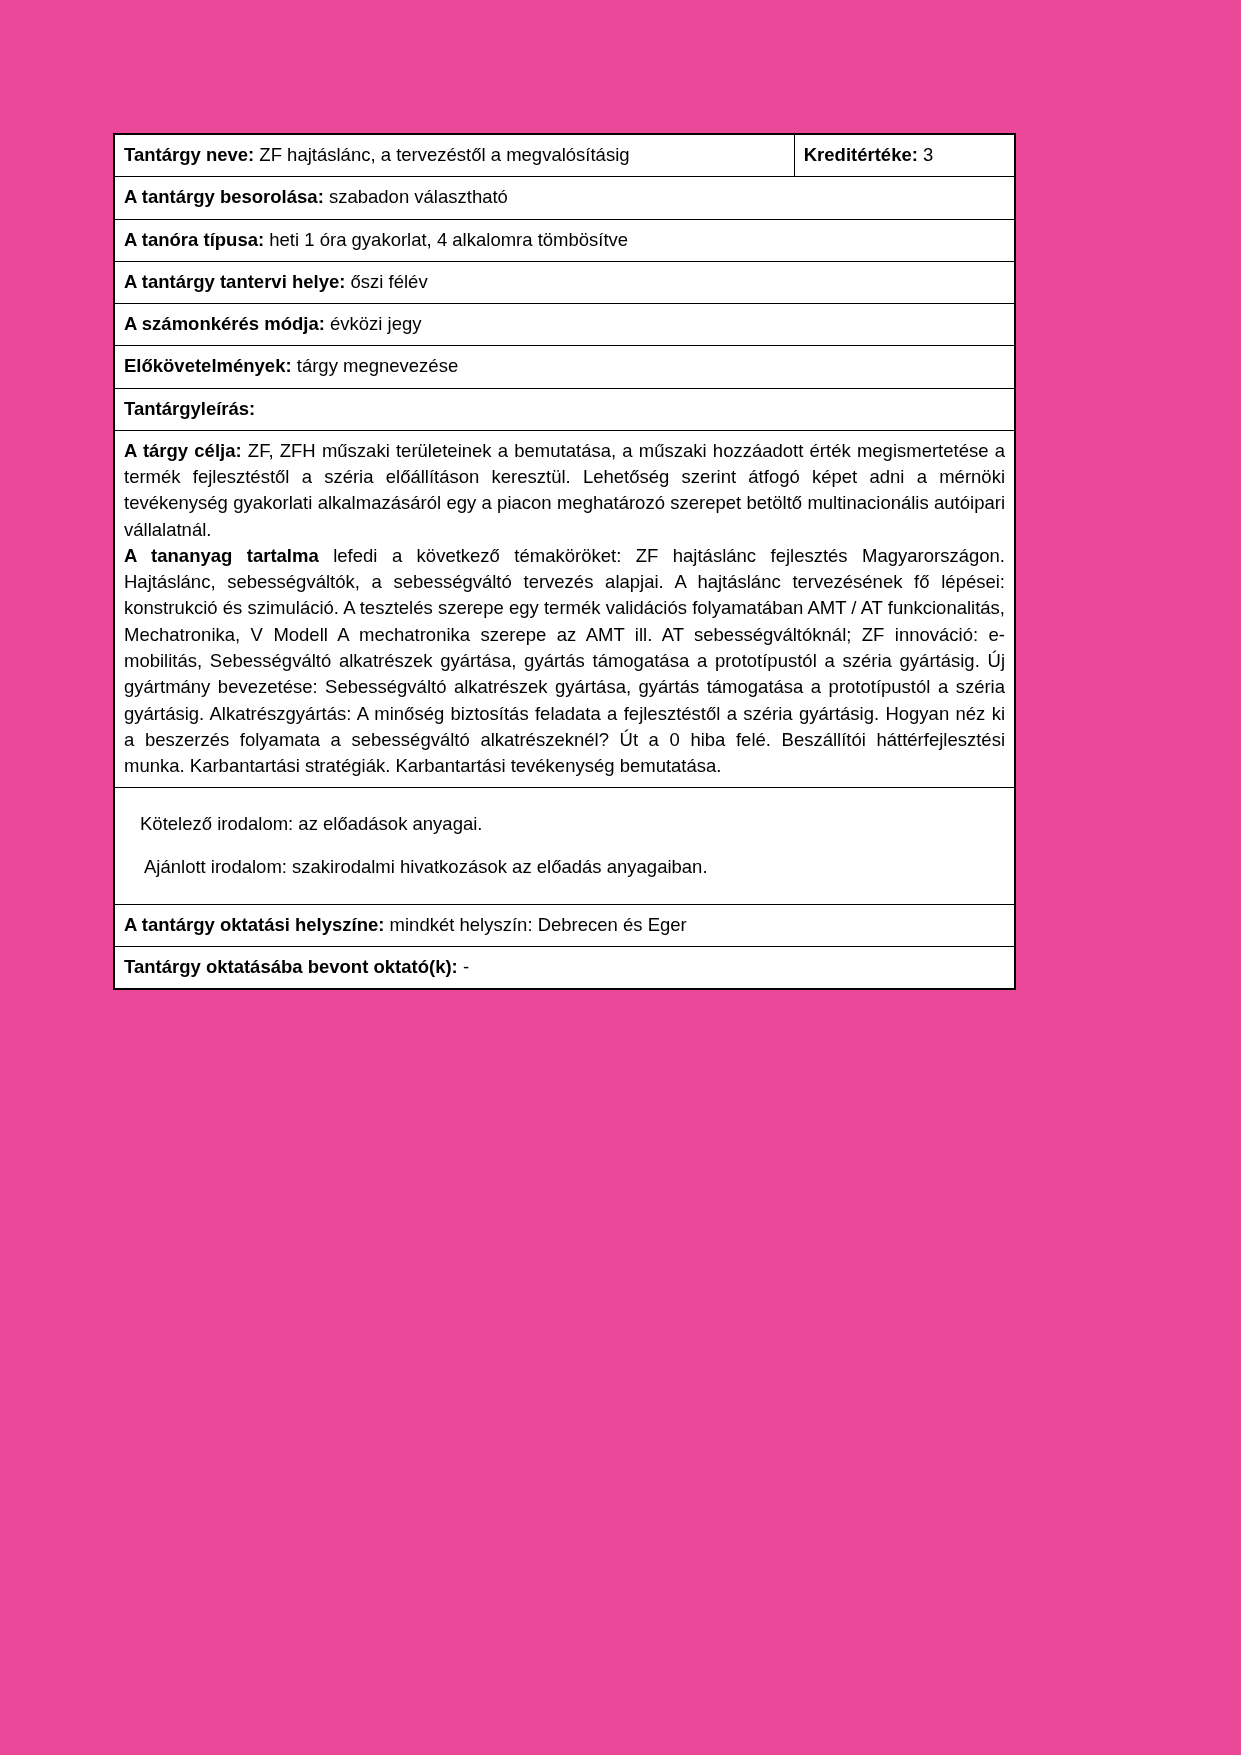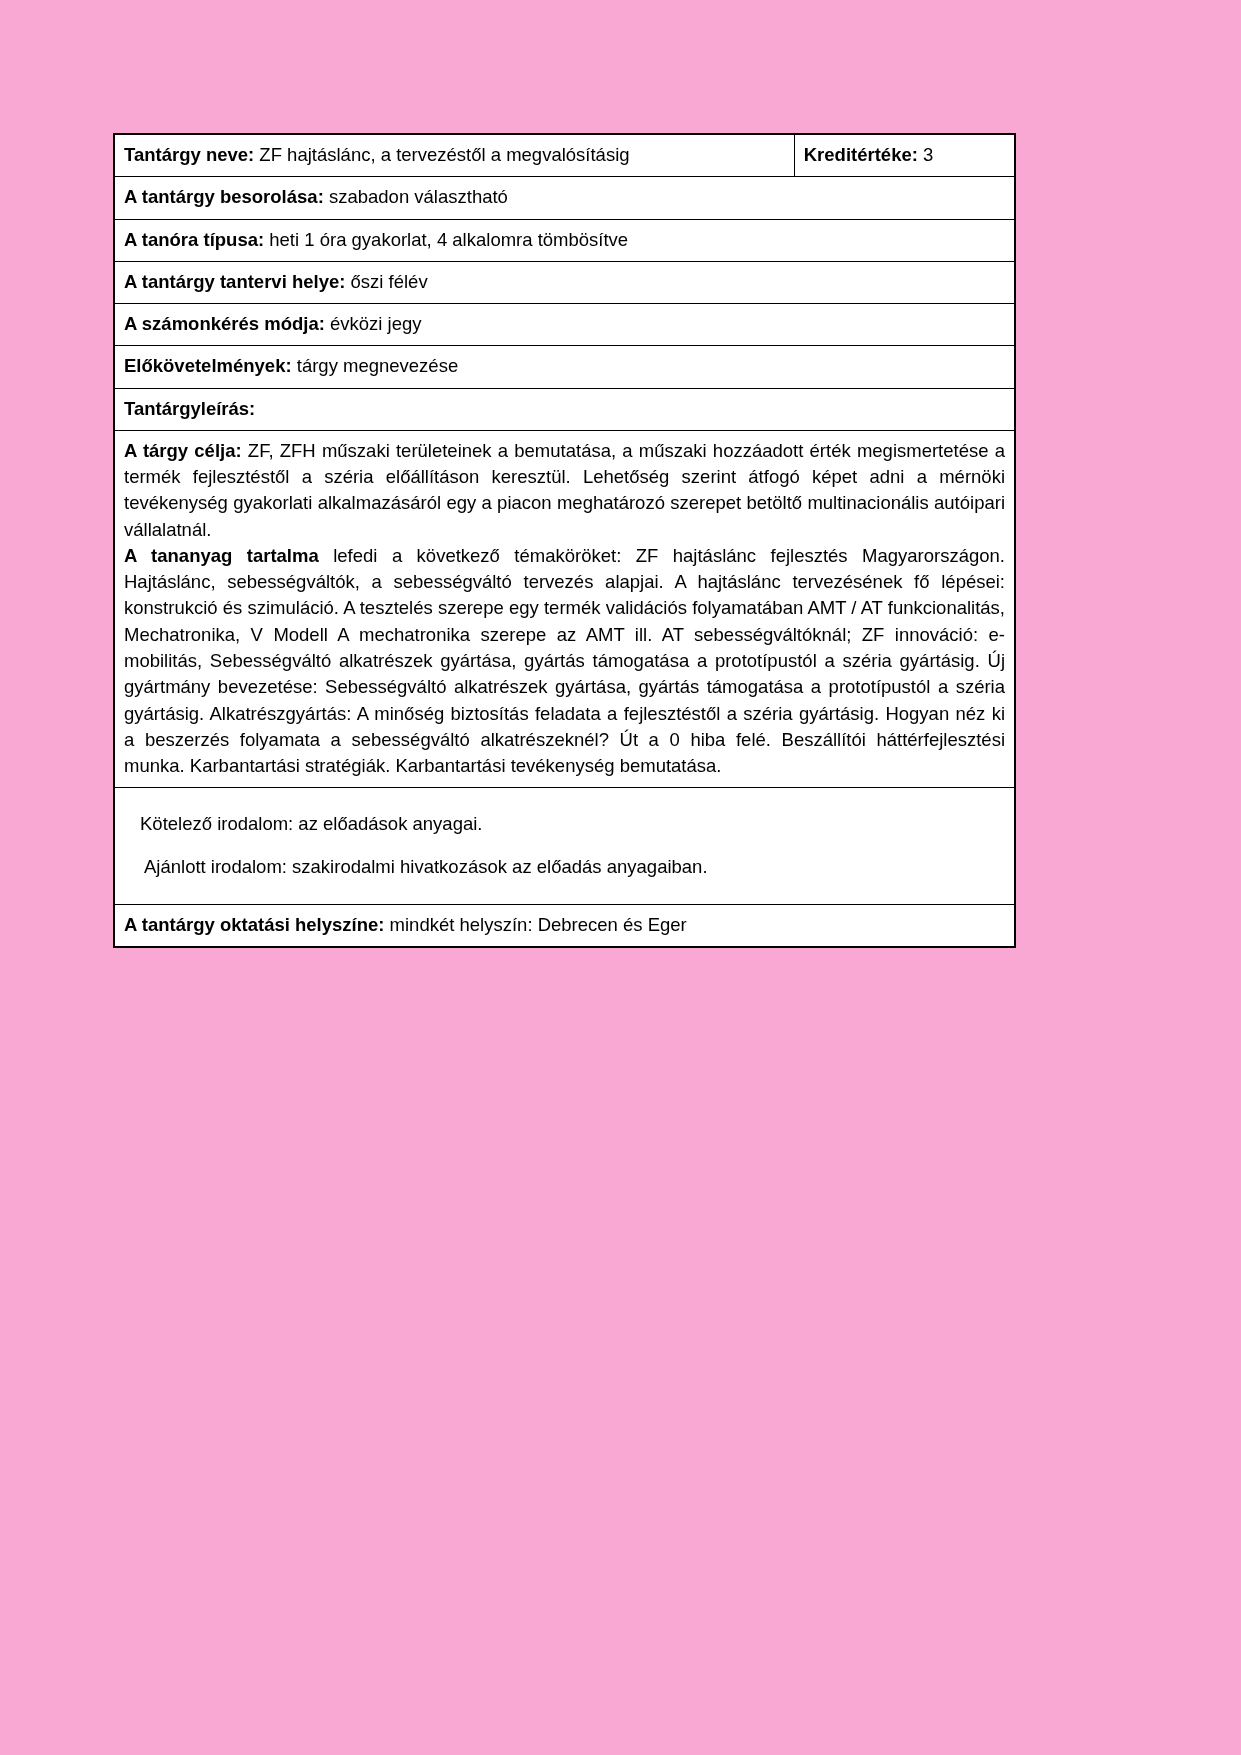--- a/index.html
+++ b/index.html
@@ -8,21 +8,21 @@
     background: #ffffff;
   }
   body {
     font-family: "Liberation Sans", sans-serif;
     color: #000000;
   }
   .page {
     position: relative;
     width: 1241px;
     height: 1755px;
-    background: #f9a8d4;
+    background: #ec4899;
     box-sizing: border-box;
     overflow: hidden;
   }
   .sheet {
     position: absolute;
     left: 113px;
     top: 133px;
     width: 903px;
   }
   table.syllabus {
@@ -112,16 +112,19 @@
         </tr>
         <tr>
           <td colspan="2" class="lit-cell">
             <div>Kötelező irodalom: az előadások anyagai.</div>
             <div class="second">Ajánlott irodalom: szakirodalmi hivatkozások az előadás anyagaiban.</div>
           </td>
         </tr>
         <tr>
           <td colspan="2"><span class="lbl">A tantárgy oktatási helyszíne:</span><span class="val"> mindkét helyszín: Debrecen és Eger</span></td>
         </tr>
+        <tr>
+          <td colspan="2"><span class="lbl">Tantárgy oktatásába bevont oktató(k):</span><span class="val"> -</span></td>
+        </tr>
       </tbody>
     </table>
   </div>
 </div>
 
 </body></html>

